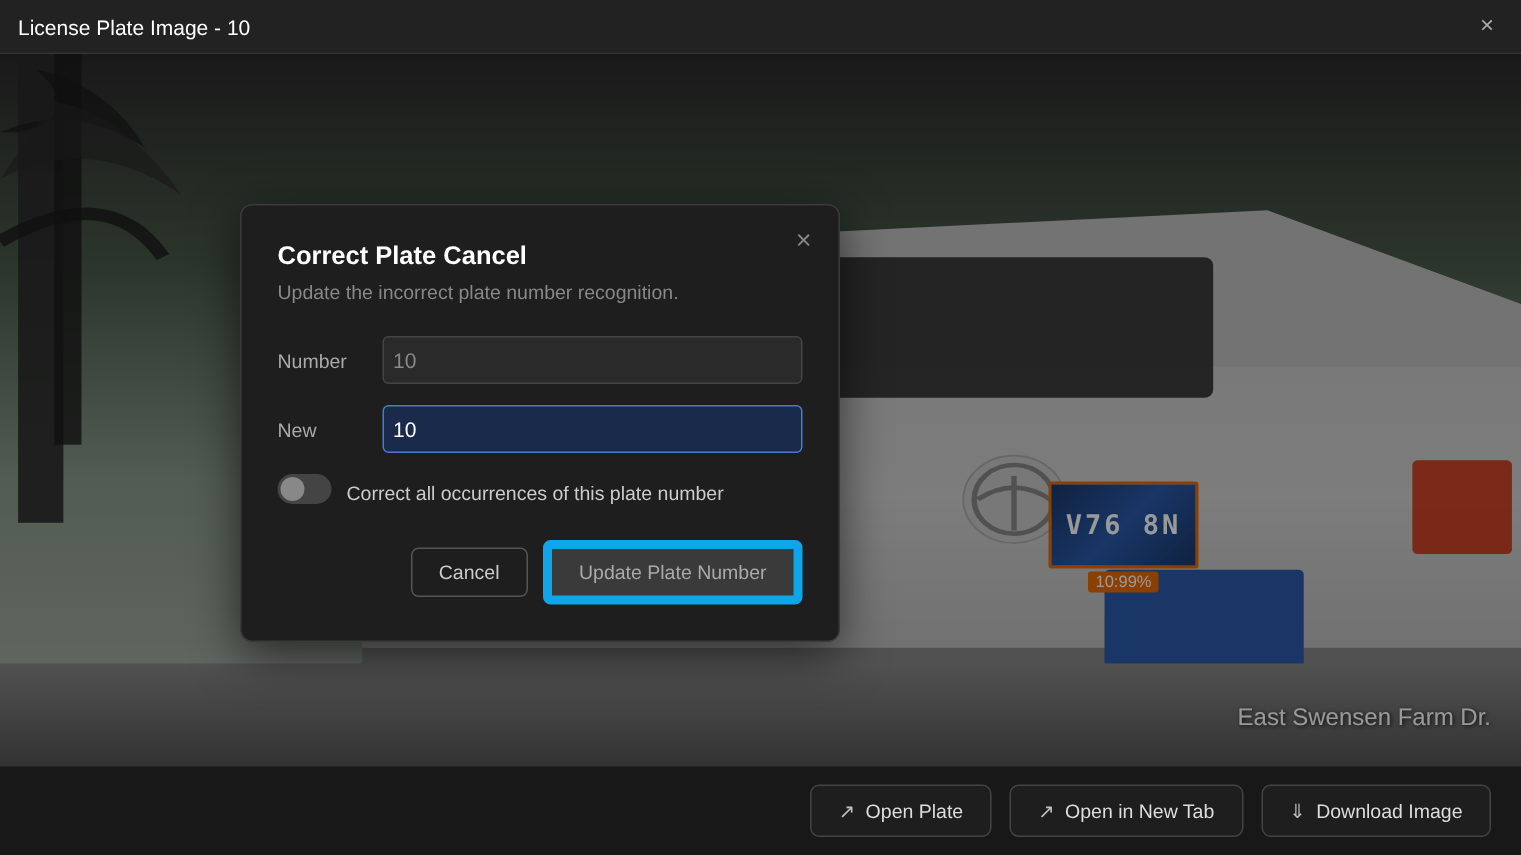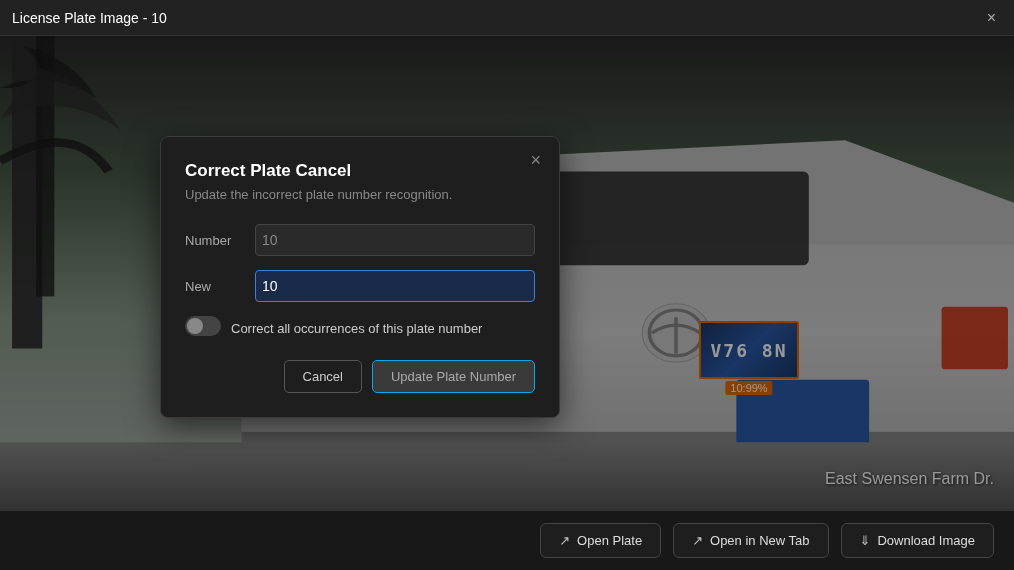--- a/index.html
+++ b/index.html
@@ -249,21 +249,21 @@
       border: 1px solid #555;
       color: #ccc;
       padding: 8px 18px;
       border-radius: 5px;
       font-size: 13px;
       cursor: pointer;
     }
 
     .btn-update {
       background: #3a3a3a;
-      border: 1px solid #0ea5e9;
+      border: 6px solid #0ea5e9;
       color: #aaa;
       padding: 8px 18px;
       border-radius: 5px;
       font-size: 13px;
       cursor: pointer;
     }
 
     
     .bottom-toolbar {
       height: 60px;

